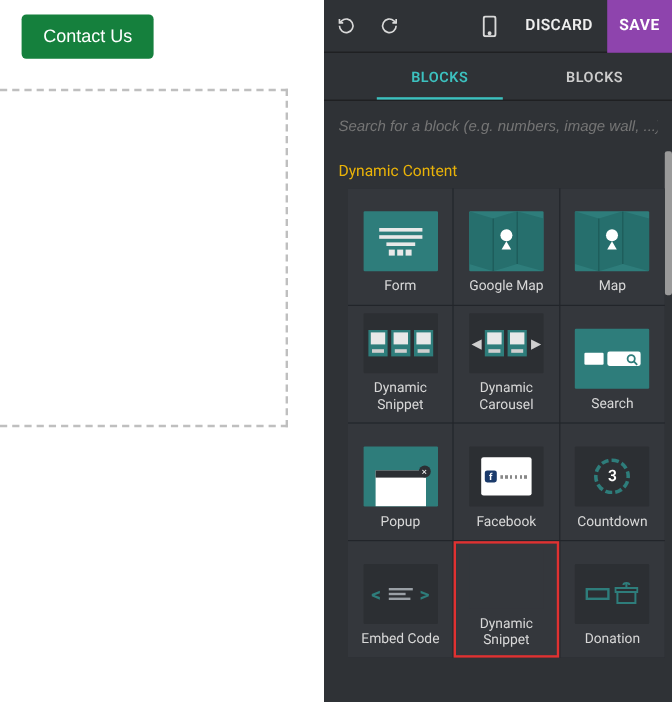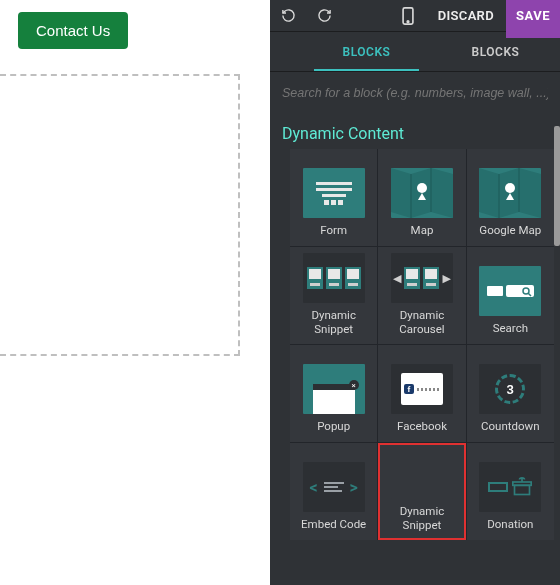--- a/index.html
+++ b/index.html
@@ -46,21 +46,21 @@
     width: 290px;
     background: #2F3236;
     color: #e6e6e6;
     display: flex;
     flex-direction: column;
     position: relative;
   }
   .topbar {
     display: flex;
     align-items: center;
-    height: 32px;
+    height: 44px;
     border-bottom: 1px solid #1c1d1f;
   }
   .tb-icon {
     width: 36px;
     height: 44px;
     display: flex;
     align-items: center;
     justify-content: center;
     color: #d9d9d9;
     cursor: pointer;
@@ -123,22 +123,22 @@
     background: transparent;
     border: none;
     color: #bbb;
     font-style: italic;
     font-size: 12.5px;
     padding: 6px 2px;
     outline: none;
   }
   .section-title {
     padding: 10px 12px 6px;
-    font-size: 16px;
-    color: #5eead4;
+    font-size: 13px;
+    color: #eab308;
   }
   .grid {
     display: grid;
     grid-template-columns: repeat(3, 1fr);
     gap: 1px;
     background: #22252a;
     margin: 0 6px 6px 20px;
   }
   .scrollbar {
     position: absolute;
@@ -293,33 +293,33 @@
 
       <div class="block">
         <div class="thumb th-map">
           <svg viewBox="0 0 62 50">
               <path d="M0 0 L20 6 L40 0 L62 6 V50 L40 44 L20 50 L0 44 Z" fill="#266f6d"></path>
               <path d="M20 6 V50 M40 0 V44" stroke="#1d5a58" stroke-width="1"></path>
               <circle cx="31" cy="20" r="5" fill="#fff"></circle>
               <path d="M31 25 L27 32 L35 32 Z" fill="#fff"></path>
             </svg>
         </div>
-        <div class="block-label">Map</div>
+        <div class="block-label">Google Map</div>
       </div>
 
       <div class="block">
         <div class="thumb th-map">
           <svg viewBox="0 0 62 50">
               <path d="M0 0 L20 6 L40 0 L62 6 V50 L40 44 L20 50 L0 44 Z" fill="#266f6d"></path>
               <path d="M20 6 V50 M40 0 V44" stroke="#1d5a58" stroke-width="1"></path>
               <circle cx="31" cy="20" r="5" fill="#fff"></circle>
               <path d="M31 25 L27 32 L35 32 Z" fill="#fff"></path>
             </svg>
         </div>
-        <div class="block-label">Google Map</div>
+        <div class="block-label">Map</div>
       </div>
 
       <div class="block">
         <div class="thumb th-slides">
           <div class="card"></div>
             <div class="card"></div>
             <div class="card"></div>
         </div>
         <div class="block-label">Dynamic Snippet</div>
       </div>

